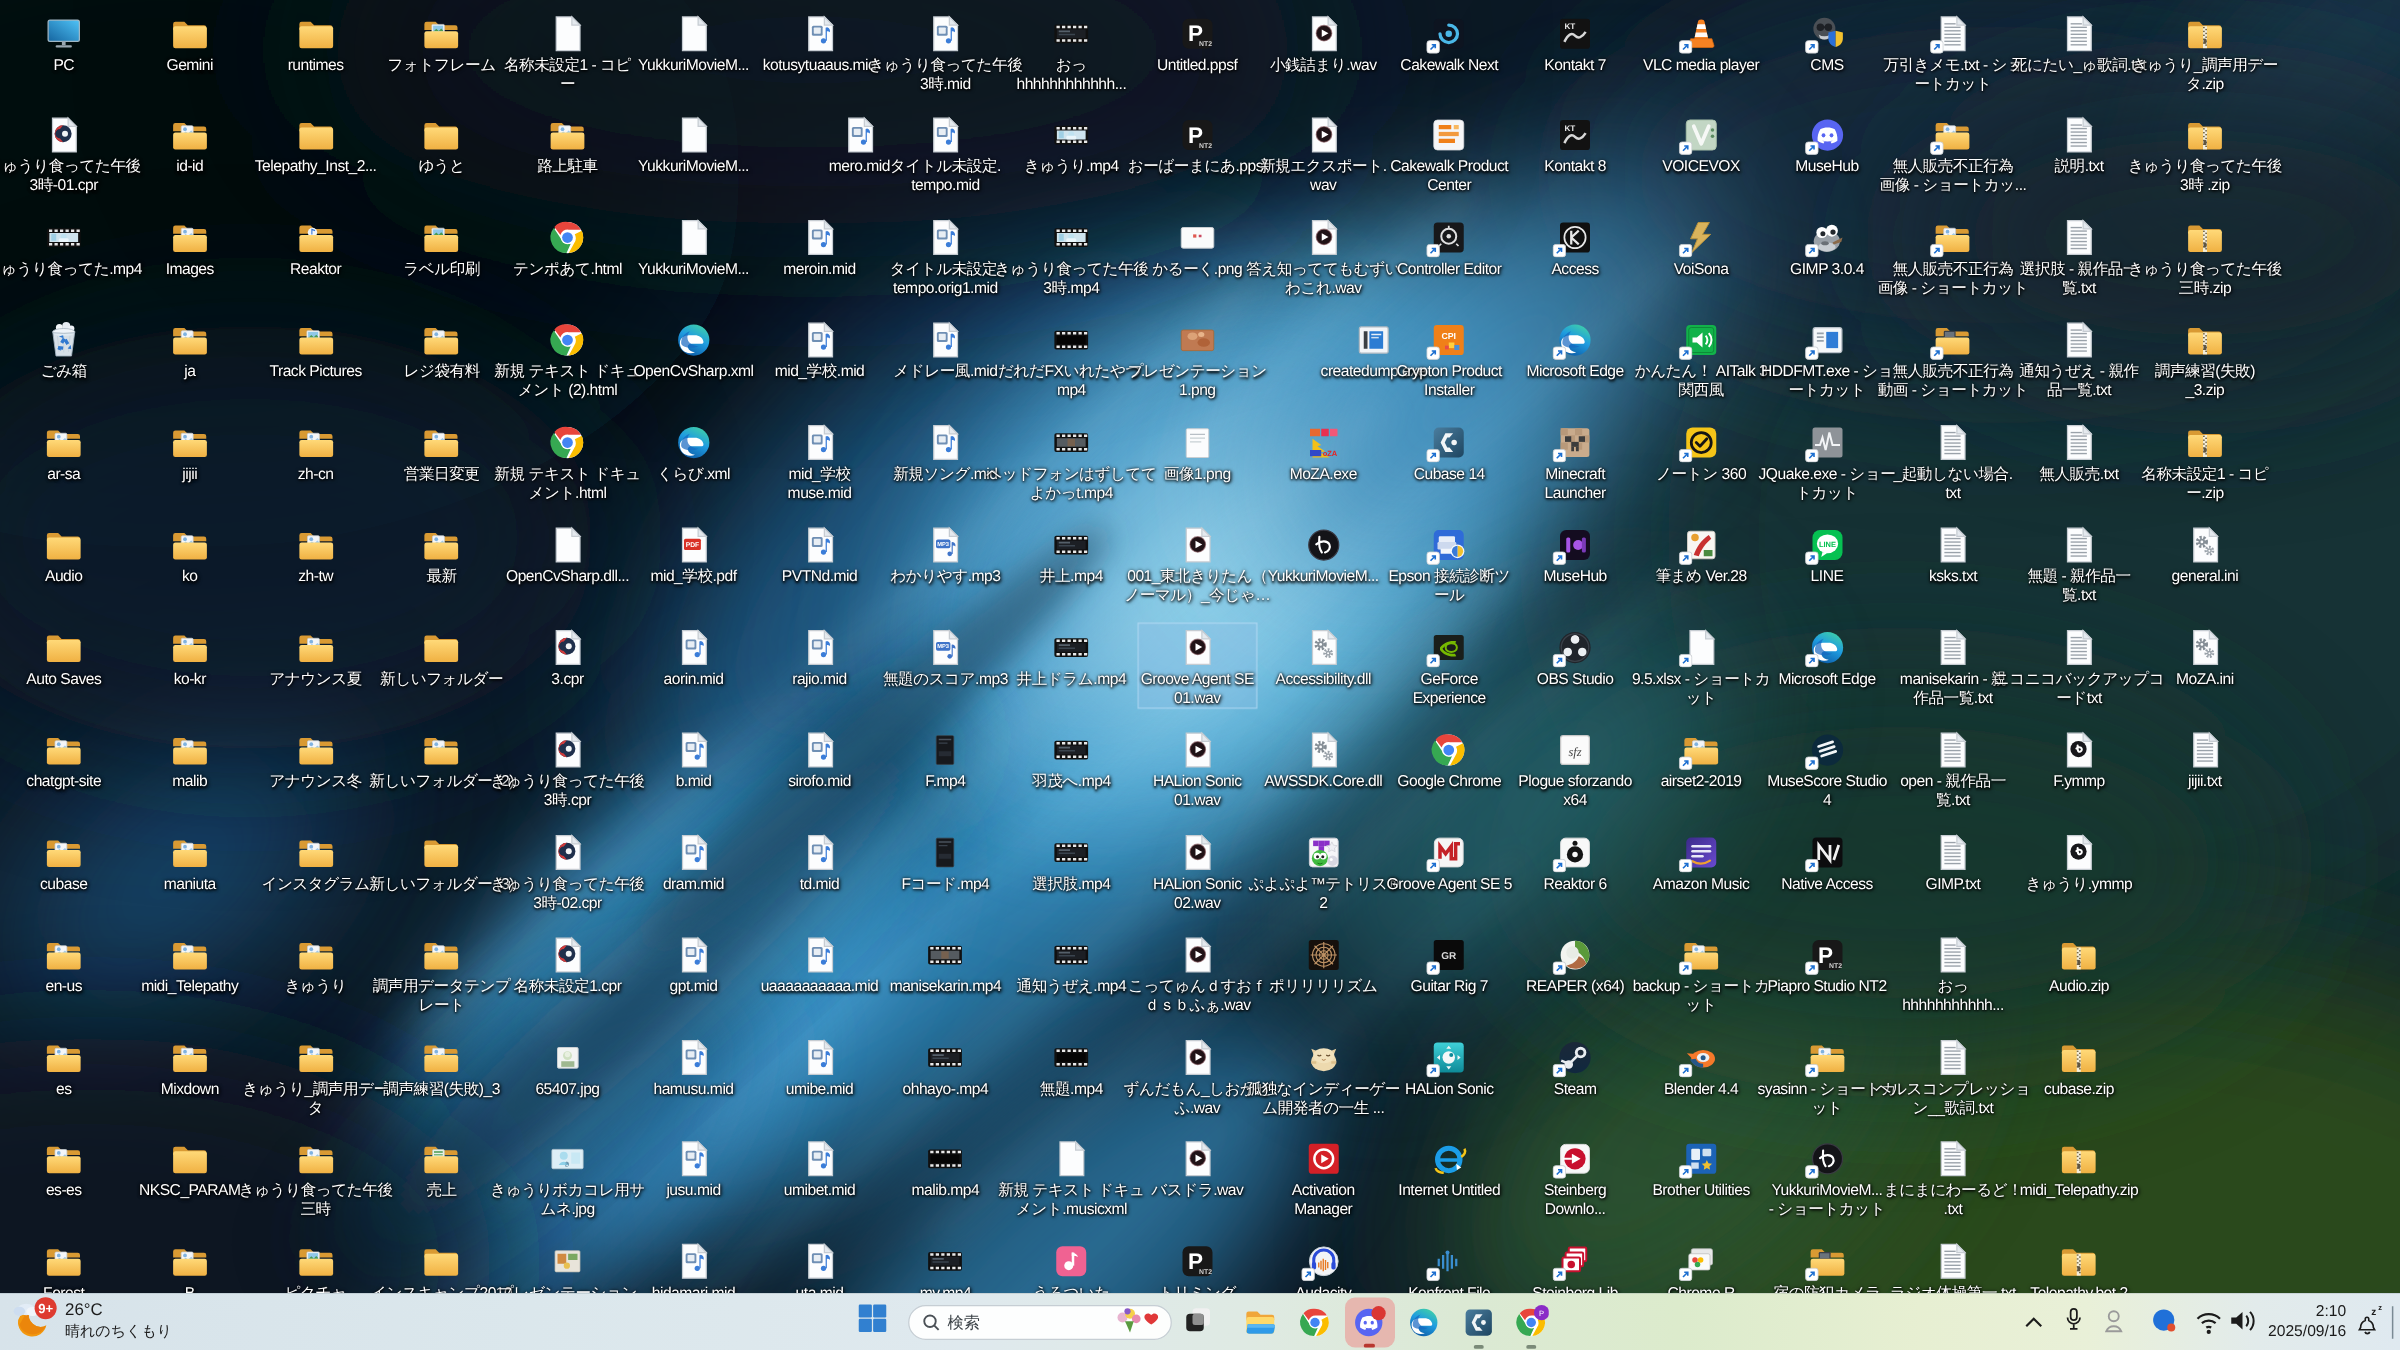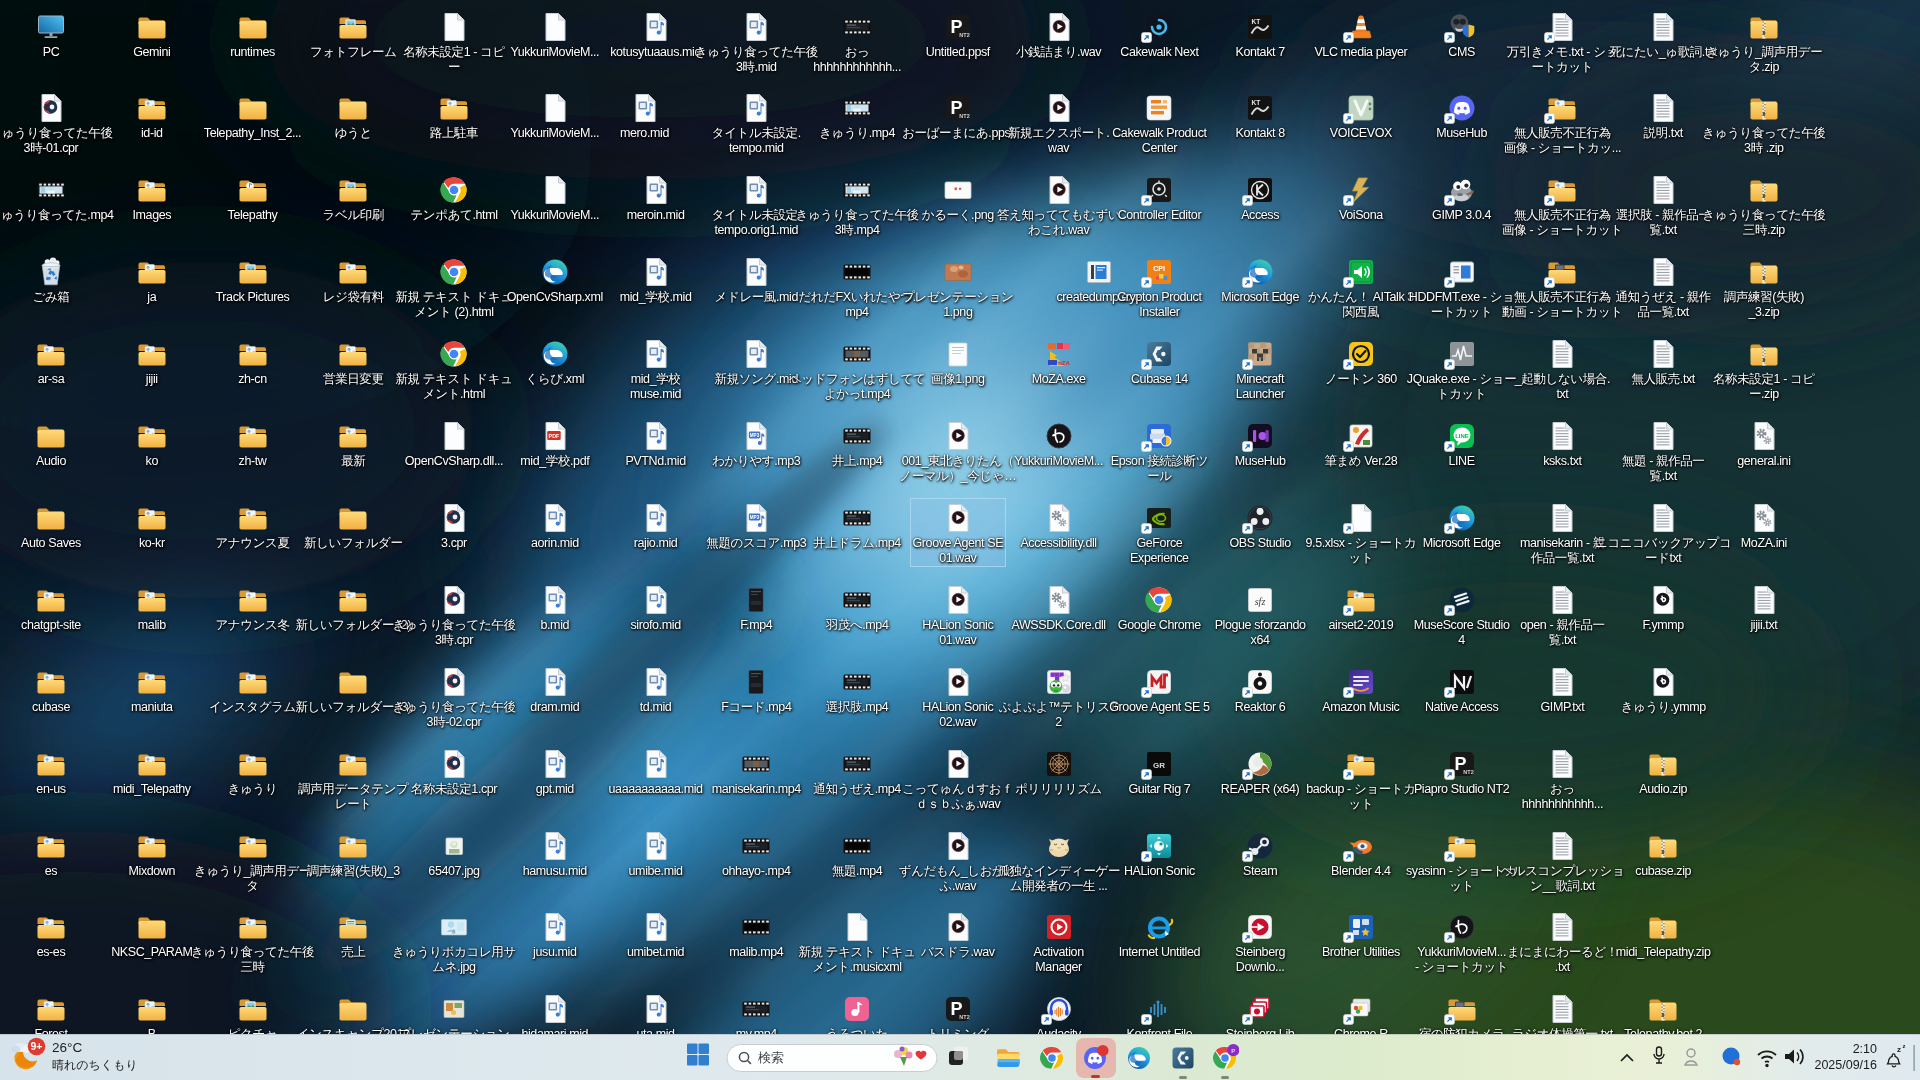--- a/index.html
+++ b/index.html
@@ -950,21 +950,21 @@
       </svg>
     </div>
     <div class="lb">Telepathy_Inst_2...</div>
   </div>
 <div class="cell" style="left:202.0px;top:174.3px">
     <div class="icw">
       <svg class="main">
         <use href="#tuneup"></use>
       </svg>
     </div>
-    <div class="lb">Telepathy</div>
+    <div class="lb">Reaktor</div>
   </div>
 <div class="cell" style="left:202.0px;top:256.2px">
     <div class="icw">
       <svg class="main">
         <use href="#trackpic"></use>
       </svg>
     </div>
     <div class="lb">Track Pictures</div>
   </div>
 <div class="cell" style="left:202.0px;top:338.1px">
@@ -1352,21 +1352,21 @@
     <div class="lb">hidamari.mid</div>
   </div>
 <div class="cell" style="left:605.1px;top:10.5px">
     <div class="icw">
       <svg class="main">
         <use href="#mid"></use>
       </svg>
     </div>
     <div class="lb">kotusytuaaus.mid</div>
   </div>
-<div class="cell" style="left:594px;top:92.4px">
+<div class="cell" style="left:637px;top:92.4px">
     <div class="icw">
       <svg class="main">
         <use href="#mid"></use>
       </svg>
     </div>
     <div class="lb">mero.mid</div>
   </div>
 <div class="cell" style="left:605.1px;top:174.3px">
     <div class="icw">
       <svg class="main">

